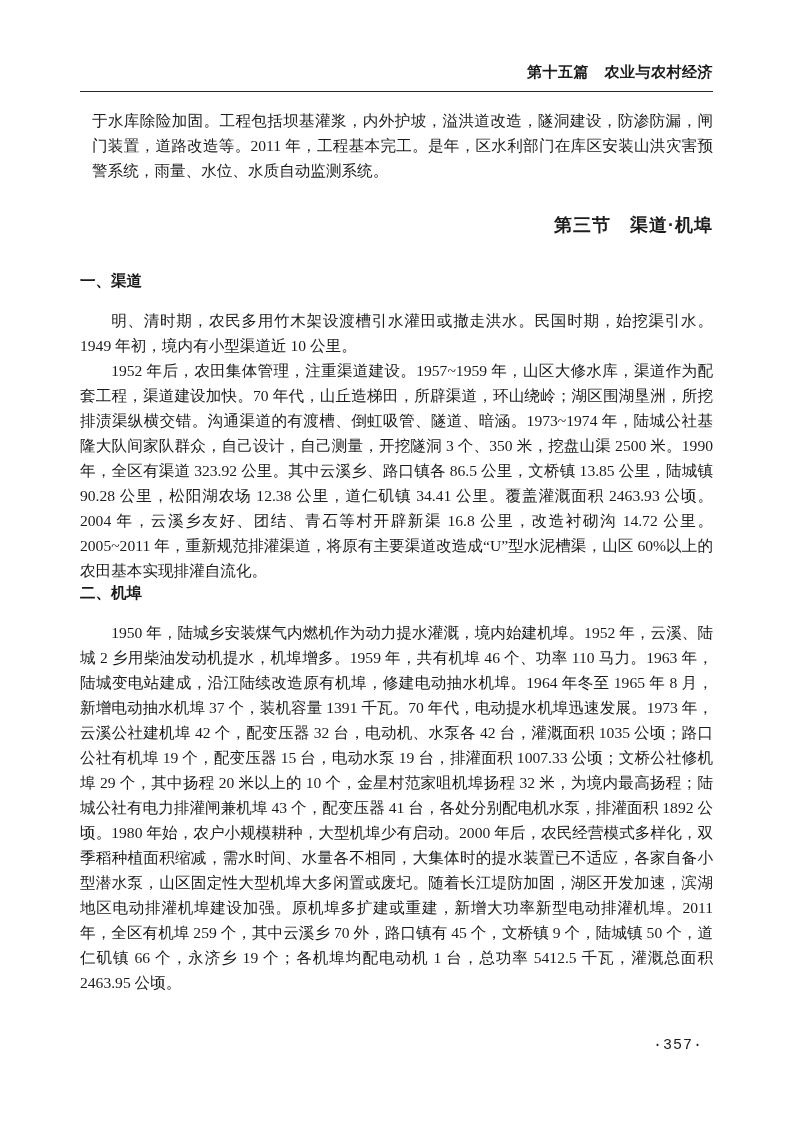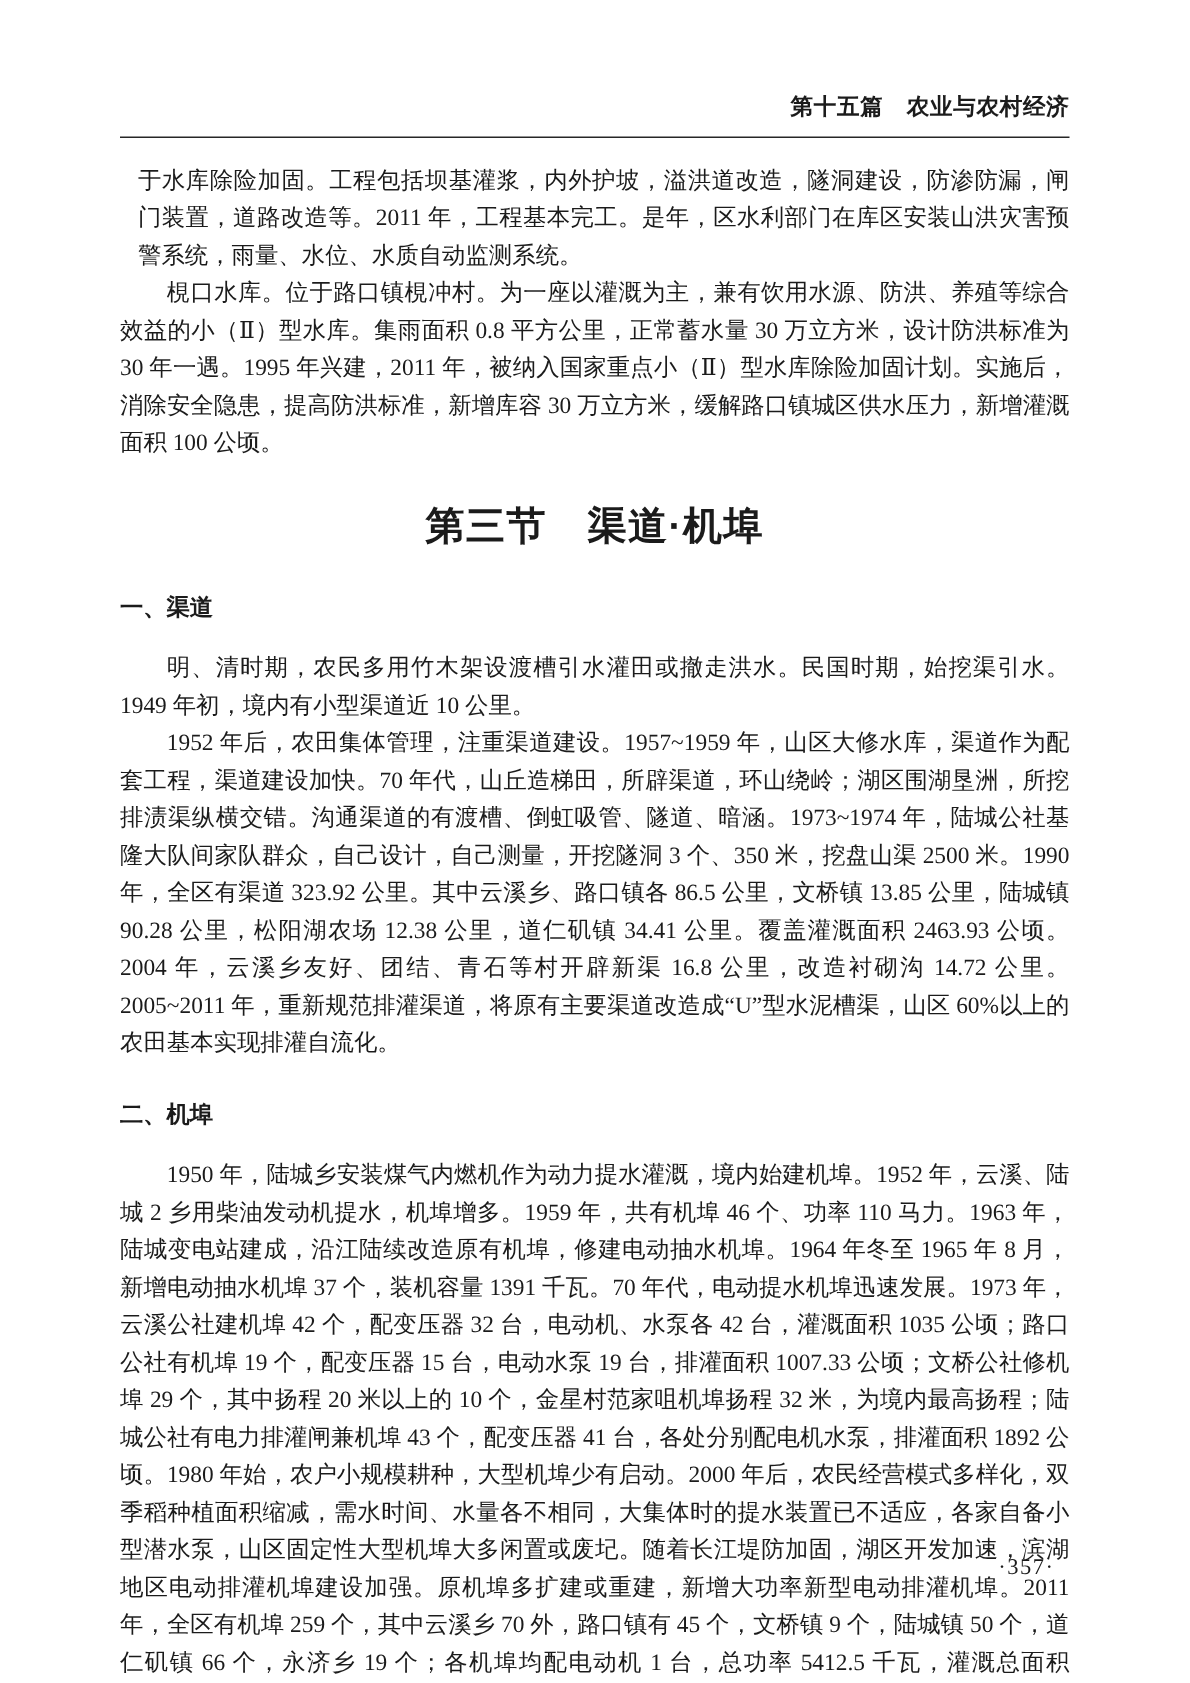--- a/index.html
+++ b/index.html
@@ -34,58 +34,57 @@
     font-size: 15.6px;
     line-height: 25px;
     text-align: justify;
     text-indent: 2em;
   }
   .body-text p.continuation { text-indent: 0; }
   .body-text p.first-after-rule { margin-top: 16px; margin-left: 12px; }
   .section-title {
     font-family: "Liberation Sans", "DejaVu Sans", sans-serif;
     font-weight: 700;
-    font-size: 26px;
+    font-size: 18px;
     letter-spacing: 1px;
-    text-align: center;
+    text-align: right;
     margin: 26px 0 30px 0;
     line-height: 32px;
   }
   .sub-title {
     font-family: Liberation Serif, serif;
     font-weight: 700;
     font-size: 15.5px;
     line-height: 20px;
     margin: 0 0 17px 0;
   }
-  .sub-title.second { margin-top: 26px; }
+  .sub-title.second { }
   .page-number {
     position: absolute;
     right: 90px;
     bottom: 68px;
-    font-family: Liberation Serif, serif;
+    font-family: Liberation Mono, monospace;
     font-size: 15px;
     letter-spacing: 1px;
   }
 </style>
 </head>
 <body>
 
 <div class="page">
 
   <header>
     <div class="running-head">第十五篇　农业与农村经济</div>
     <hr class="head-rule">
   </header>
 
   <main class="body-text">
 
     <p class="continuation first-after-rule">于水库除险加固。工程包括坝基灌浆，内外护坡，溢洪道改造，隧洞建设，防渗防漏，闸门装置，道路改造等。2011 年，工程基本完工。是年，区水利部门在库区安装山洪灾害预警系统，雨量、水位、水质自动监测系统。</p>
 
-    <p>梘口水库。位于路口镇梘冲村。为一座以灌溉为主，兼有饮用水源、防洪、养殖等综合效益的小（Ⅱ）型水库。集雨面积 0.8 平方公里，正常蓄水量 30 万立方米，设计防洪标准为 30 年一遇。1995 年兴建，2011 年，被纳入国家重点小（Ⅱ）型水库除险加固计划。实施后，消除安全隐患，提高防洪标准，新增库容 30 万立方米，缓解路口镇城区供水压力，新增灌溉面积 100 公顷。</p>
 
     <h1 class="section-title">第三节　渠道·机埠</h1>
 
     <h2 class="sub-title">一、渠道</h2>
 
     <p>明、清时期，农民多用竹木架设渡槽引水灌田或撤走洪水。民国时期，始挖渠引水。1949 年初，境内有小型渠道近 10 公里。</p>
 
     <p>1952 年后，农田集体管理，注重渠道建设。1957~1959 年，山区大修水库，渠道作为配套工程，渠道建设加快。70 年代，山丘造梯田，所辟渠道，环山绕岭；湖区围湖垦洲，所挖排渍渠纵横交错。沟通渠道的有渡槽、倒虹吸管、隧道、暗涵。1973~1974 年，陆城公社基隆大队间家队群众，自己设计，自己测量，开挖隧洞 3 个、350 米，挖盘山渠 2500 米。1990 年，全区有渠道 323.92 公里。其中云溪乡、路口镇各 86.5 公里，文桥镇 13.85 公里，陆城镇 90.28 公里，松阳湖农场 12.38 公里，道仁矶镇 34.41 公里。覆盖灌溉面积 2463.93 公顷。2004 年，云溪乡友好、团结、青石等村开辟新渠 16.8 公里，改造衬砌沟 14.72 公里。2005~2011 年，重新规范排灌渠道，将原有主要渠道改造成“U”型水泥槽渠，山区 60%以上的农田基本实现排灌自流化。</p>
 
     <h2 class="sub-title second">二、机埠</h2>

